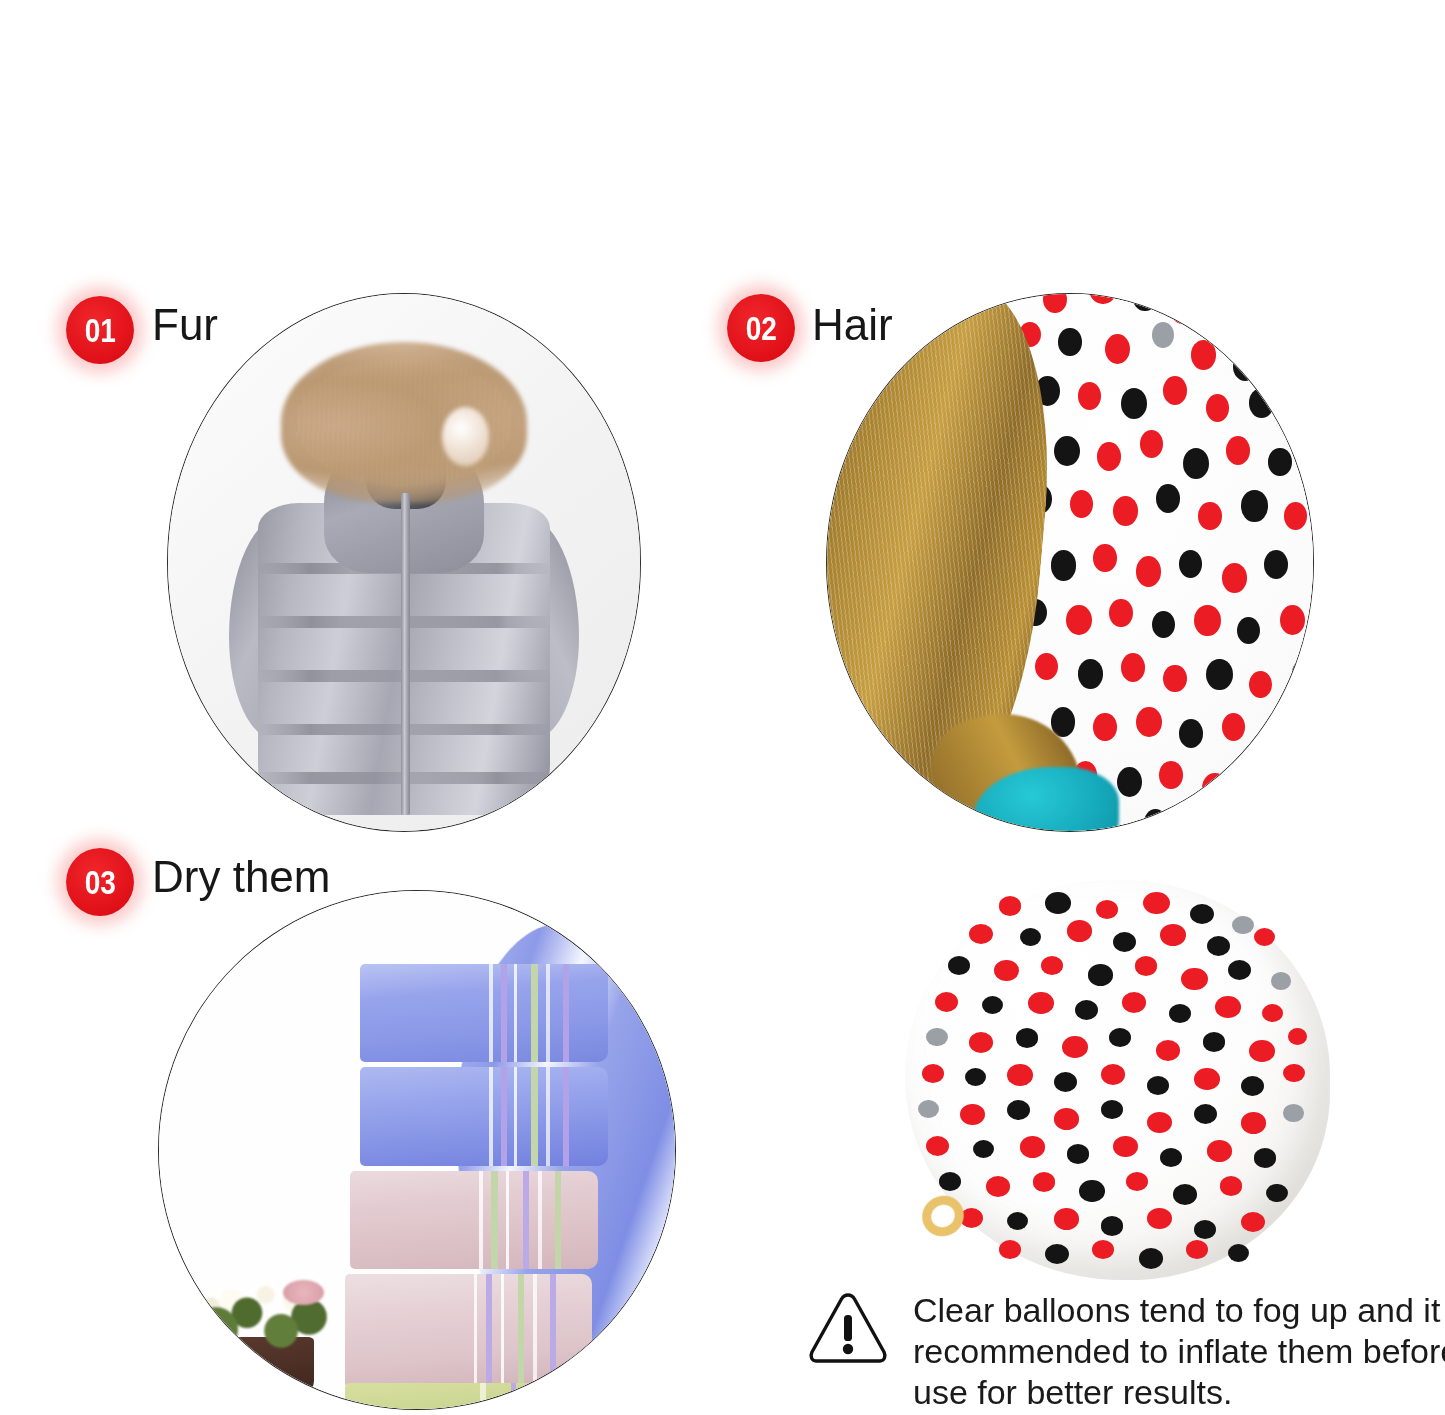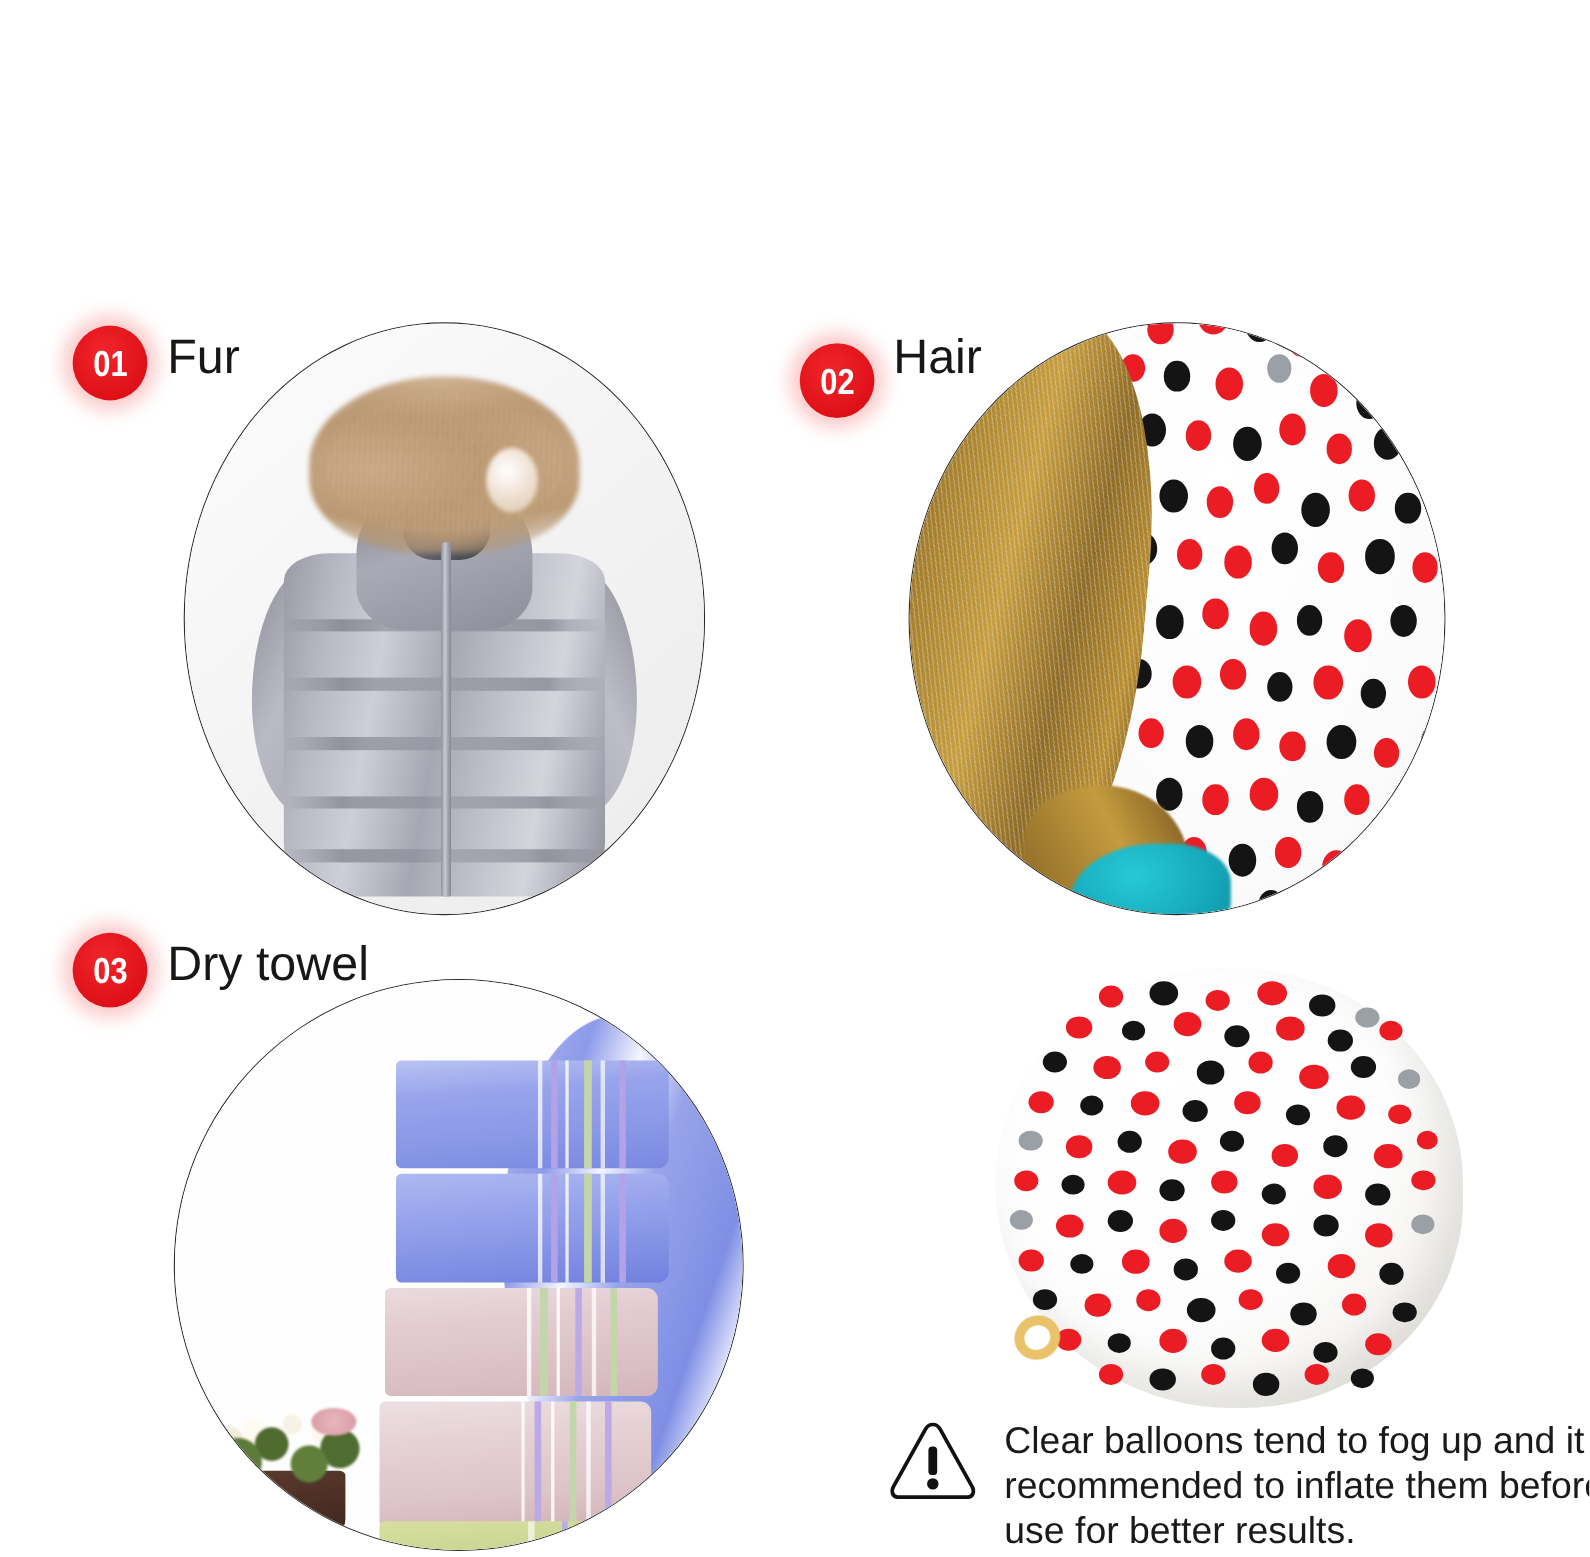--- a/index.html
+++ b/index.html
@@ -173,21 +173,21 @@
       <div class="quilt" style="top:89%;"></div>
       <div class="hoodshell"></div>
       <div class="hoodinner"></div>
       <div class="fur"></div>
       <div class="fur2"></div>
       <div class="furpom"></div>
       <div class="zip"></div>
     </div>
   </div>
 
-  <div class="badge" style="left:727px;top:312px;">
+  <div class="badge" style="left:727px;top:294px;">
     <span>02</span>
   </div>
   <div class="steplabel" style="left:812px;top:300px;">Hair</div>
 
   <div class="circle" style="left:826px;top:293px;width:486px;height:537px;">
     <div class="hairwrap">
       <div class="balloonface">
         <div class="confetti" style="left:18%;top:4%;width:6.2%;height:4.6%;background:#ec1c24;"></div>
         <div class="confetti" style="left:30%;top:2%;width:7%;height:5%;background:#ec1c24;"></div>
         <div class="confetti" style="left:41%;top:3%;width:6.6%;height:5.2%;background:#141414;"></div>
@@ -262,21 +262,21 @@
       </div>
       <div class="hairmass"></div>
       <div class="hairtip"></div>
       <div class="teal"></div>
     </div>
   </div>
 
   <div class="badge" style="left:66px;top:848px;">
     <span>03</span>
   </div>
-  <div class="steplabel" style="left:152px;top:852px;">Dry towel</div>
+  <div class="steplabel" style="left:152px;top:852px;">Dry them</div>
 
   <div class="circle" style="left:158px;top:890px;width:516px;height:518px;">
     <div class="twbg">
       <div class="towelfold"></div>
 
       <div class="towel" style="left:39%;top:14%;width:48%;height:19%;
         background:linear-gradient(175deg,#b9c3f2 0%,#97a4ec 30%,#8a98e7 65%,#7a89e0 100%);">
         <div class="twstripe" style="left:52%;width:1.6%;background:rgba(255,255,255,.75);"></div>
         <div class="twstripe" style="left:57%;width:2.4%;background:#b4a2e8;"></div>
         <div class="twstripe" style="left:62%;width:1.4%;background:rgba(255,255,255,.8);"></div>

